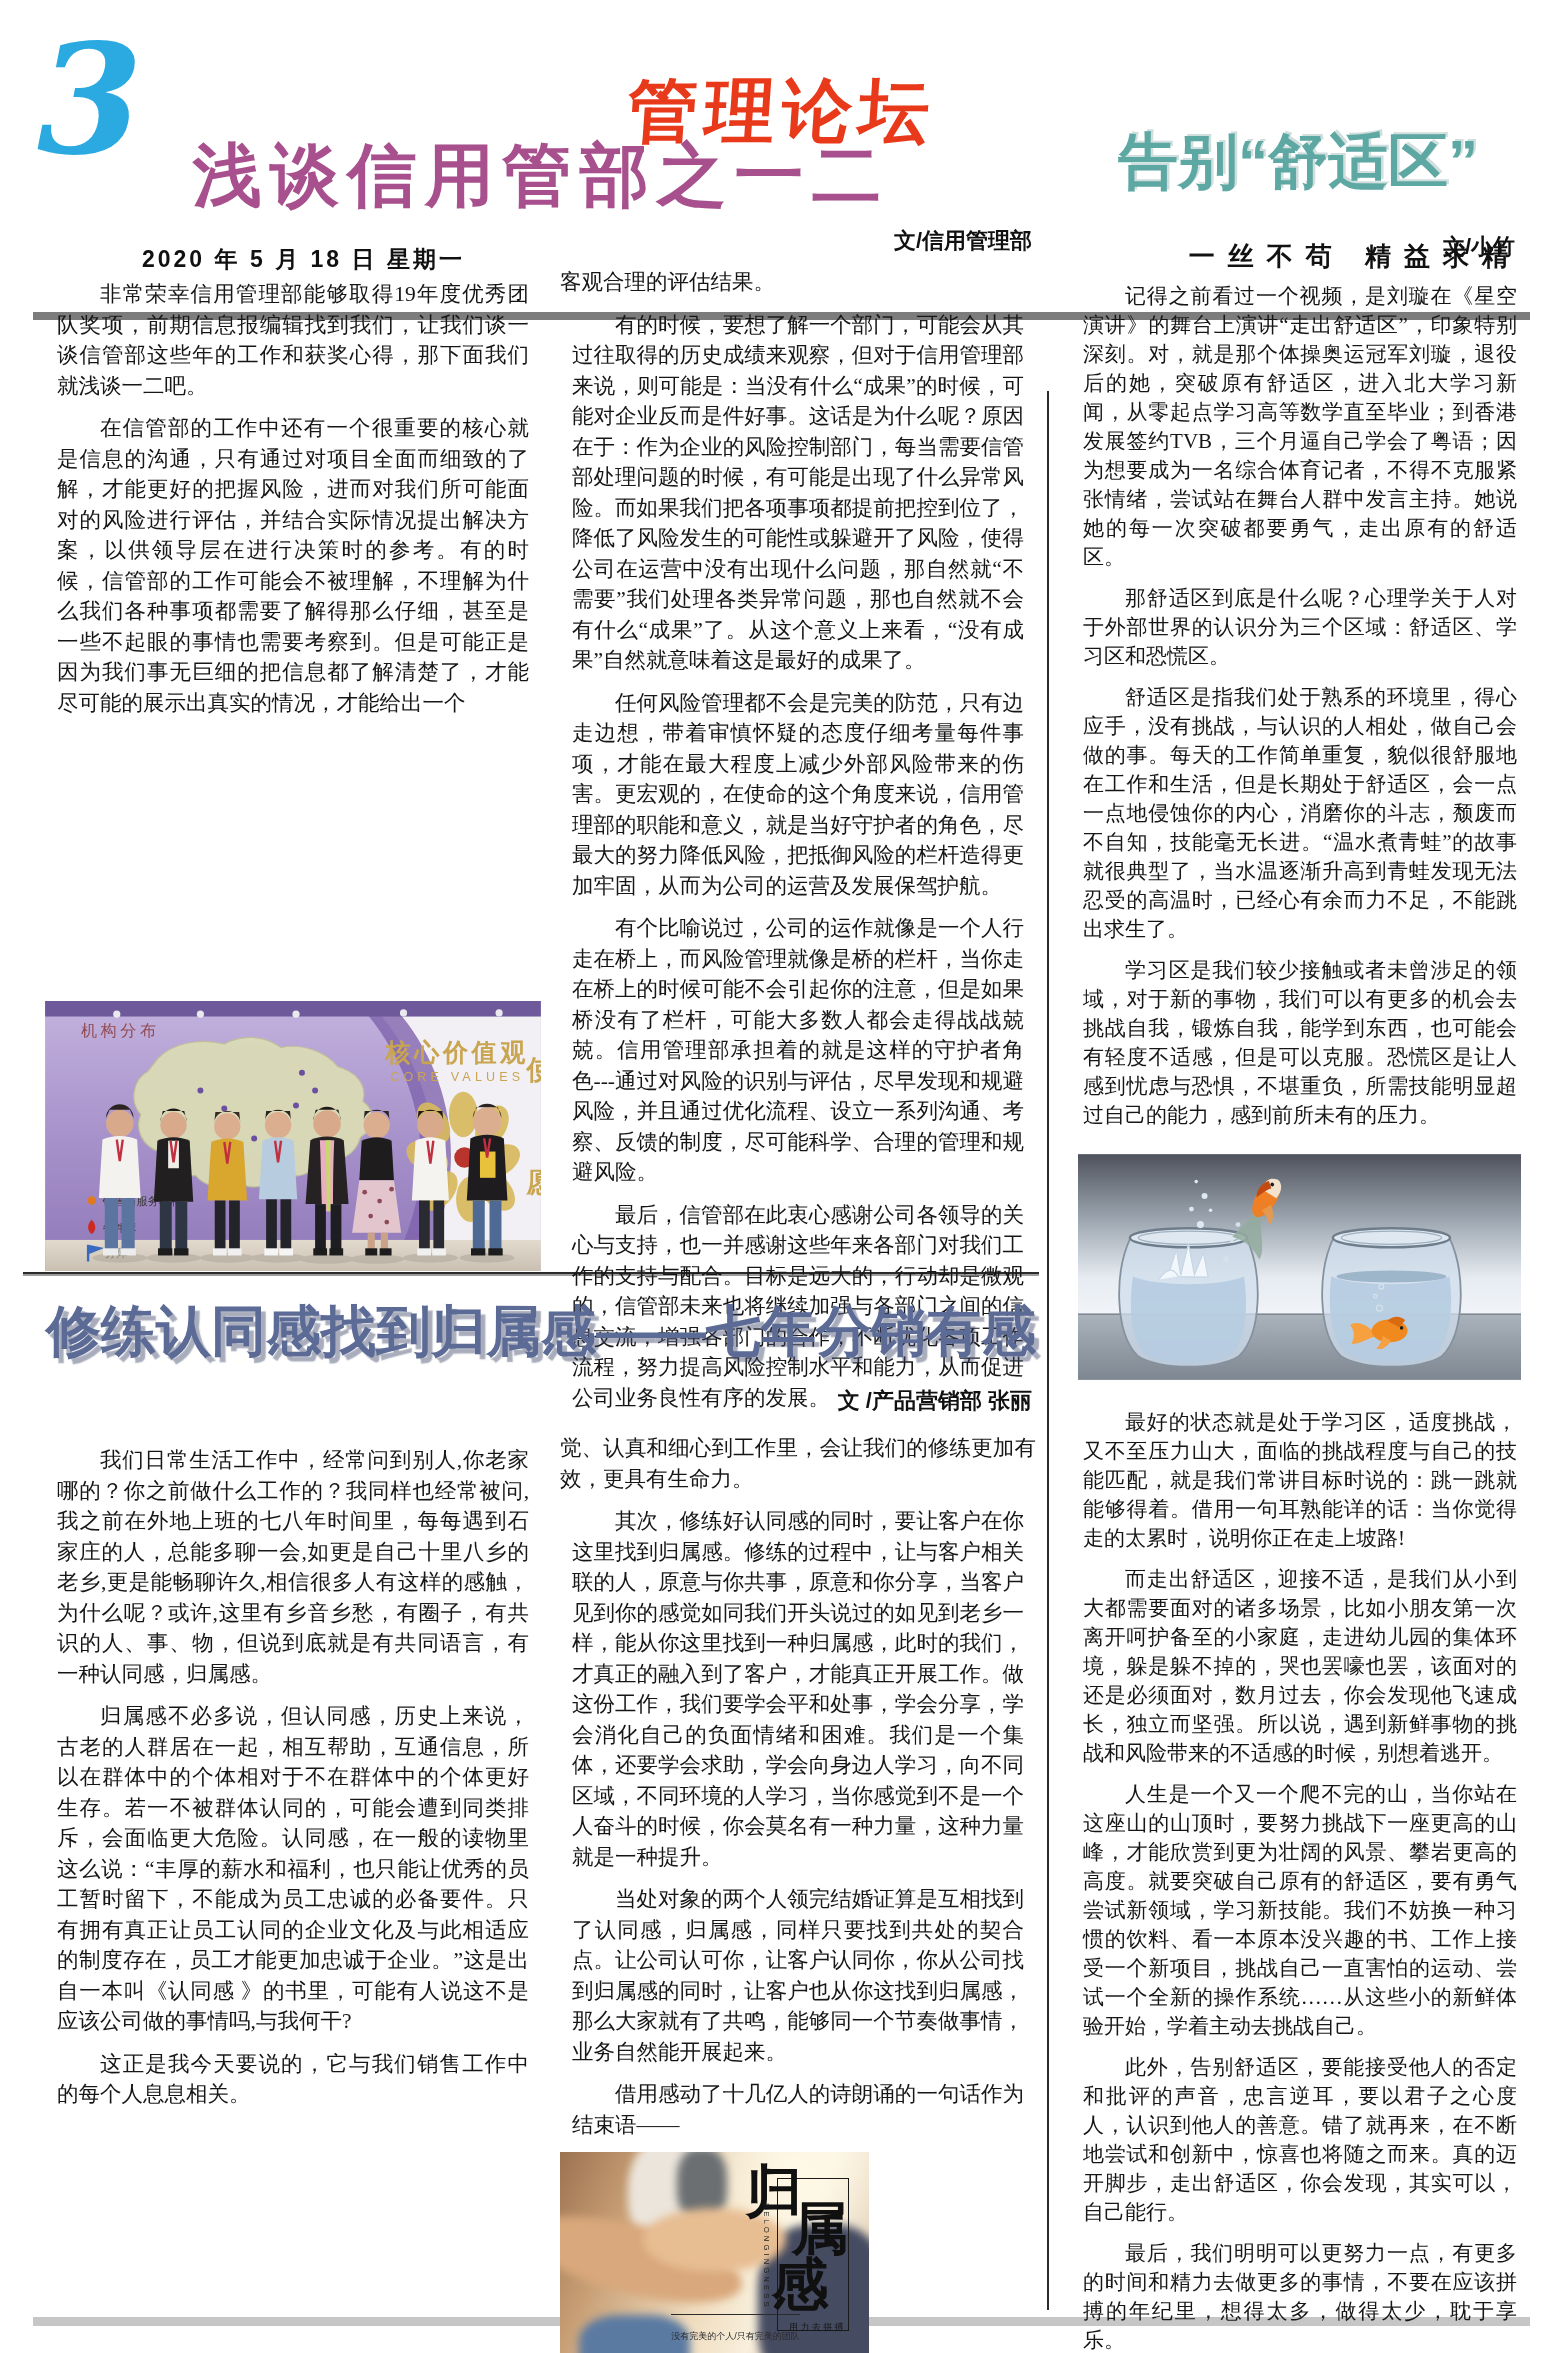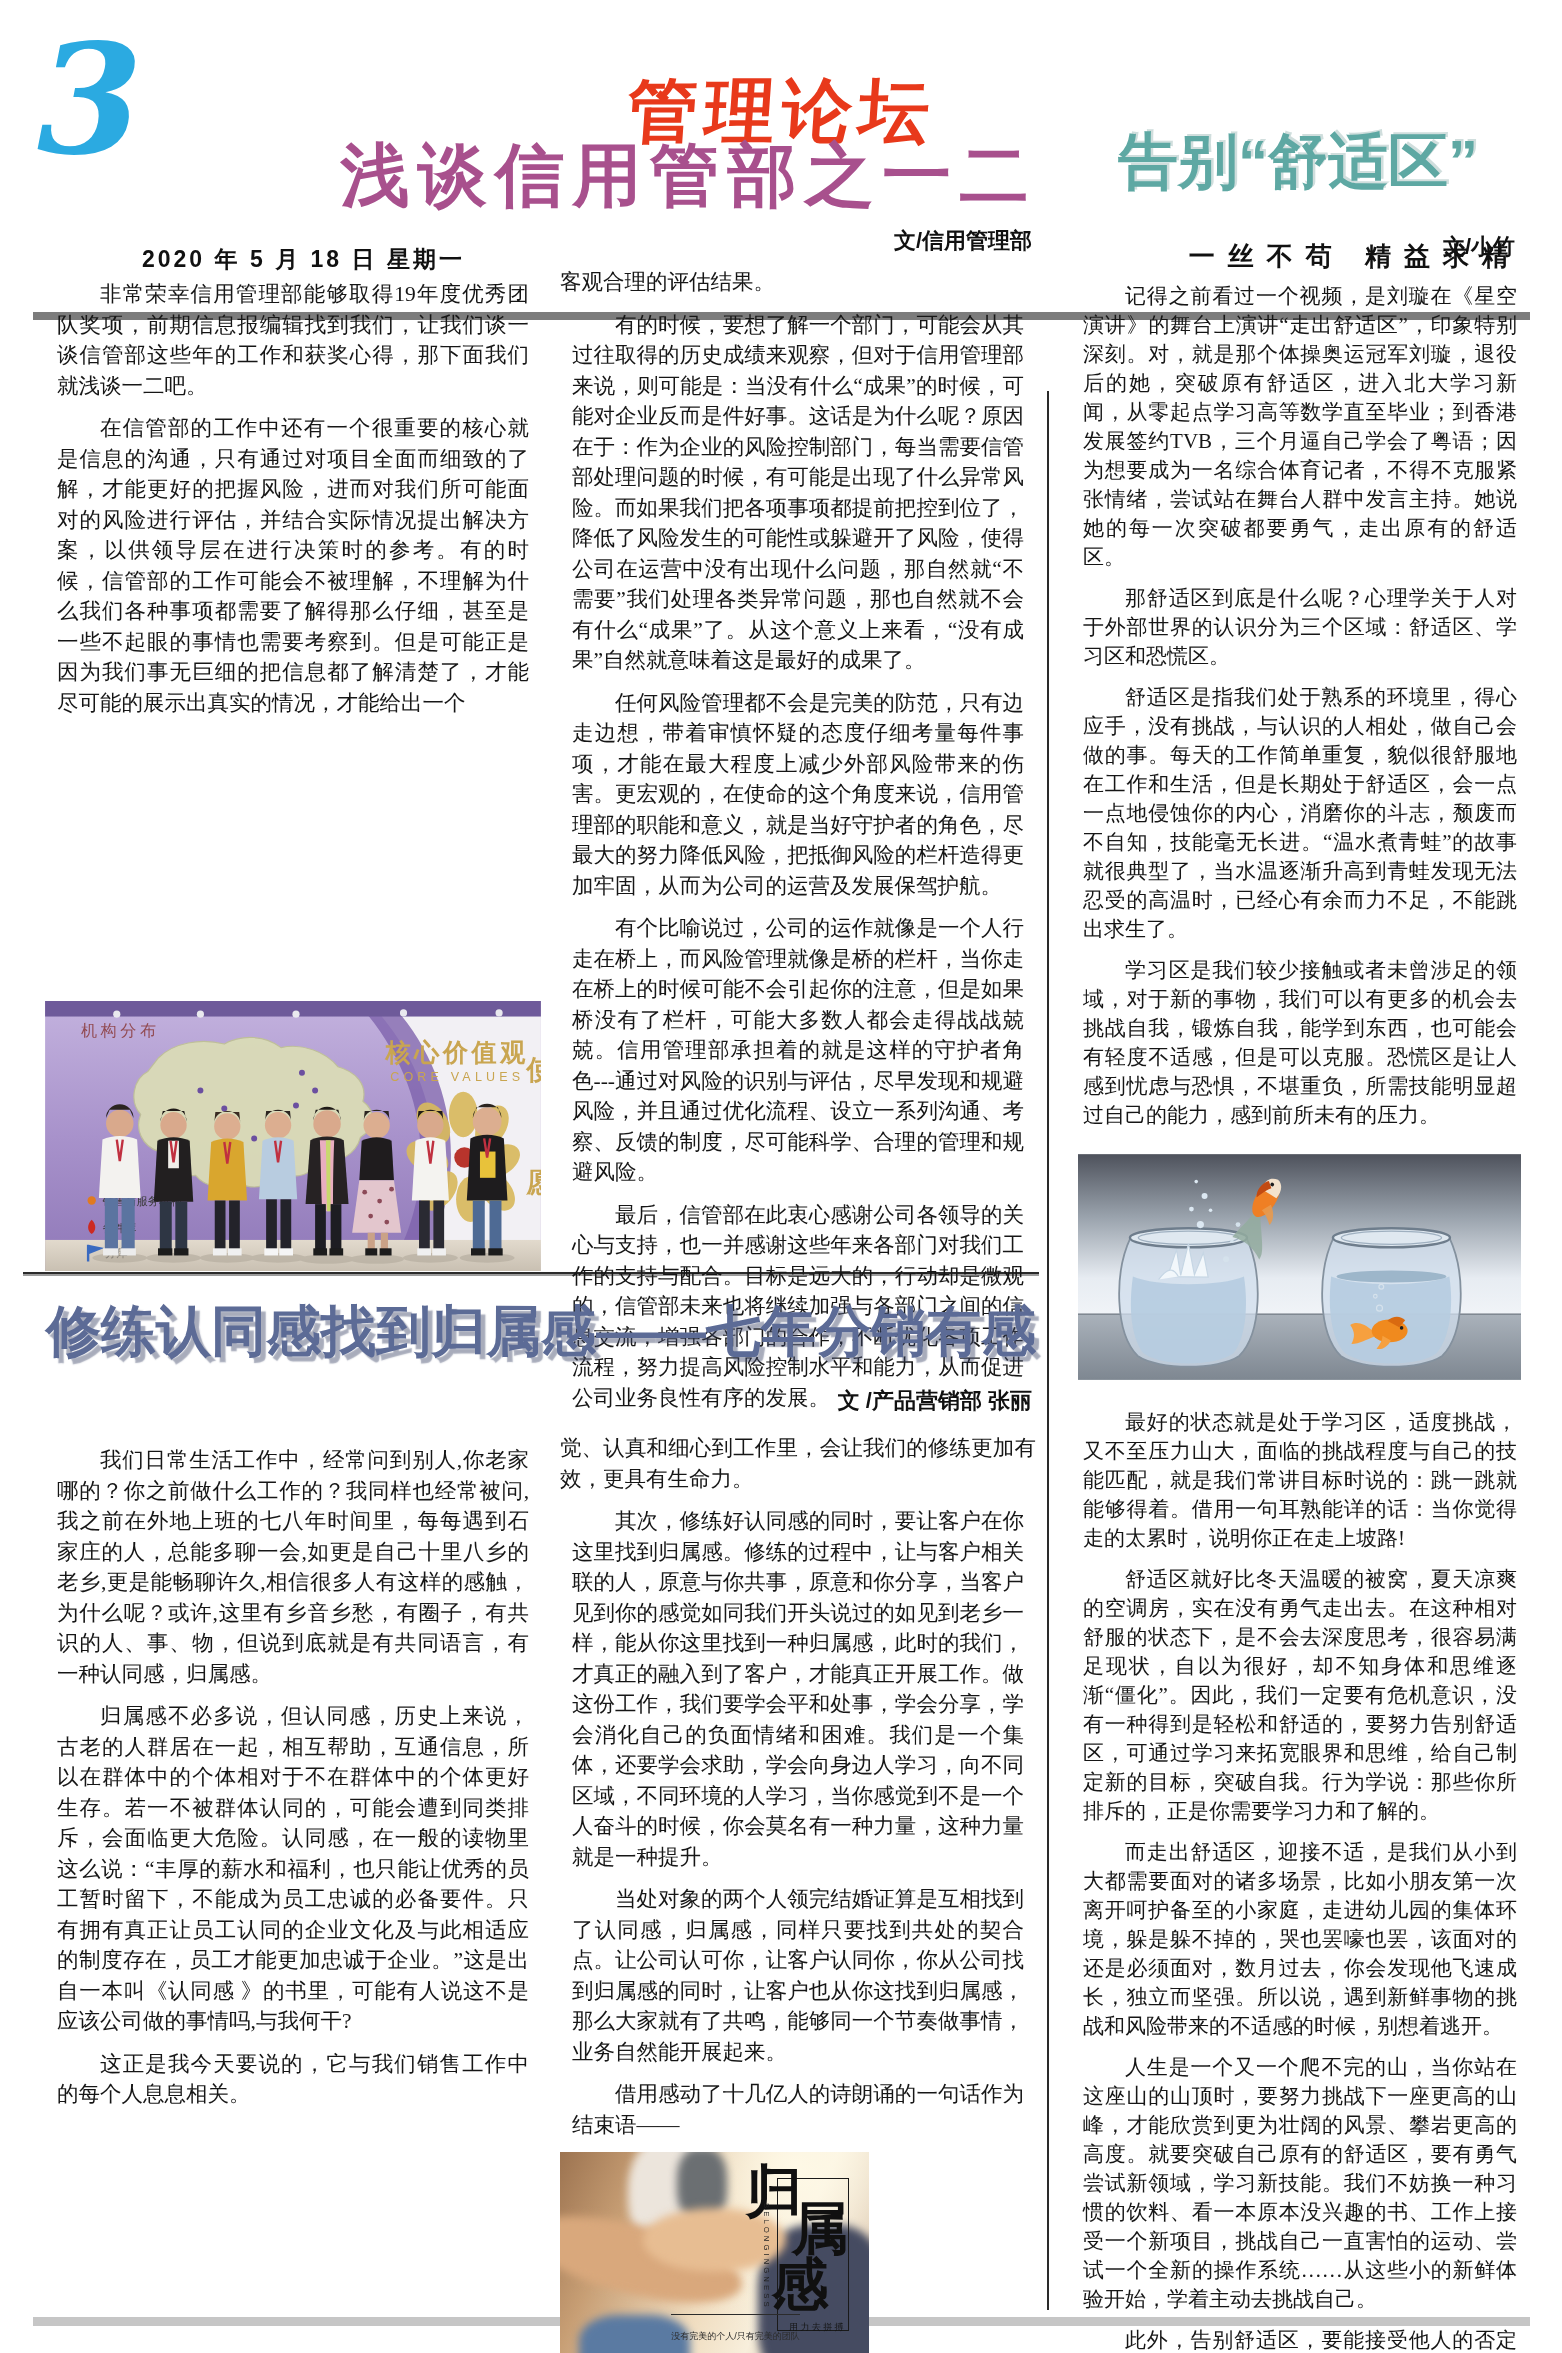--- a/index.html
+++ b/index.html
@@ -30,21 +30,21 @@
     font-size:26px; letter-spacing:13px; color:#111; white-space:nowrap;
   }
   .header-rule { position:absolute; left:33px; top:312px; width:1497px; height:7.8px; background:#7c7c7c; }
   .v-divider  { position:absolute; left:1047px; top:391px; width:1.8px; height:1919px; background:#2a2a2a; }
   .bottom-bar { position:absolute; left:33px; top:2317px; width:1497px; height:9px; background:#c6c6c6; }
   .mid-rule   { position:absolute; left:23px; top:1272px; width:1016px; height:4.2px;
                 background:linear-gradient(#2b2b2b 55%, #9c9c9c 45%); }
 
   
   .a1-title {
-    position:absolute; left:45px; width:992px; top:130px; text-align:right;
+    position:absolute; left:45px; width:992px; top:130px; text-align:center;
     font-family:"Liberation Sans",sans-serif; font-weight:bold;
     font-size:69px; letter-spacing:8.4px; color:#A8508D; white-space:nowrap;
   }
   .a1-byline, .a2-byline {
     position:absolute; left:45px; width:987px; text-align:right;
     font-family:"Liberation Sans",sans-serif; font-weight:bold; font-size:22px; color:#111;
   }
   .a1-byline { top:226px; }
   .a2-title {
     position:absolute; left:45px; width:992px; top:1295px; text-align:center;
@@ -439,21 +439,20 @@
         </g>
         <g fill="none" stroke="#d6e2ec" stroke-width="2">
           <circle cx="505" cy="258" r="5"></circle>
             <circle cx="498" cy="238" r="3"></circle>
             <circle cx="508" cy="222" r="4"></circle>
         </g>
       </g>
     </svg>
 
     <p class="bp">最好的状态就是处于学习区，适度挑战，又不至压力山大，面临的挑战程度与自己的技能匹配，就是我们常讲目标时说的：跳一跳就能够得着。借用一句耳熟能详的话：当你觉得走的太累时，说明你正在走上坡路!</p>
-    <p class="bp">舒适区就好比冬天温暖的被窝，夏天凉爽的空调房，实在没有勇气走出去。在这种相对舒服的状态下，是不会去深度思考，很容易满足现状，自以为很好，却不知身体和思维逐渐“僵化”。因此，我们一定要有危机意识，没有一种得到是轻松和舒适的，要努力告别舒适区，可通过学习来拓宽眼界和思维，给自己制定新的目标，突破自我。行为学说：那些你所排斥的，正是你需要学习力和了解的。</p>
     <p class="bp">而走出舒适区，迎接不适，是我们从小到大都需要面对的诸多场景，比如小朋友第一次离开呵护备至的小家庭，走进幼儿园的集体环境，躲是躲不掉的，哭也罢嚎也罢，该面对的还是必须面对，数月过去，你会发现他飞速成长，独立而坚强。所以说，遇到新鲜事物的挑战和风险带来的不适感的时候，别想着逃开。</p>
     <p class="bp">人生是一个又一个爬不完的山，当你站在这座山的山顶时，要努力挑战下一座更高的山峰，才能欣赏到更为壮阔的风景、攀岩更高的高度。就要突破自己原有的舒适区，要有勇气尝试新领域，学习新技能。我们不妨换一种习惯的饮料、看一本原本没兴趣的书、工作上接受一个新项目，挑战自己一直害怕的运动、尝试一个全新的操作系统……从这些小的新鲜体验开始，学着主动去挑战自己。</p>
     <p class="bp">此外，告别舒适区，要能接受他人的否定和批评的声音，忠言逆耳，要以君子之心度人，认识到他人的善意。错了就再来，在不断地尝试和创新中，惊喜也将随之而来。真的迈开脚步，走出舒适区，你会发现，其实可以，自己能行。</p>
     <p class="bp">最后，我们明明可以更努力一点，有更多的时间和精力去做更多的事情，不要在应该拼搏的年纪里，想得太多，做得太少，耽于享乐。</p>
   </div>
 
 </div>
 
 
 </body></html>

